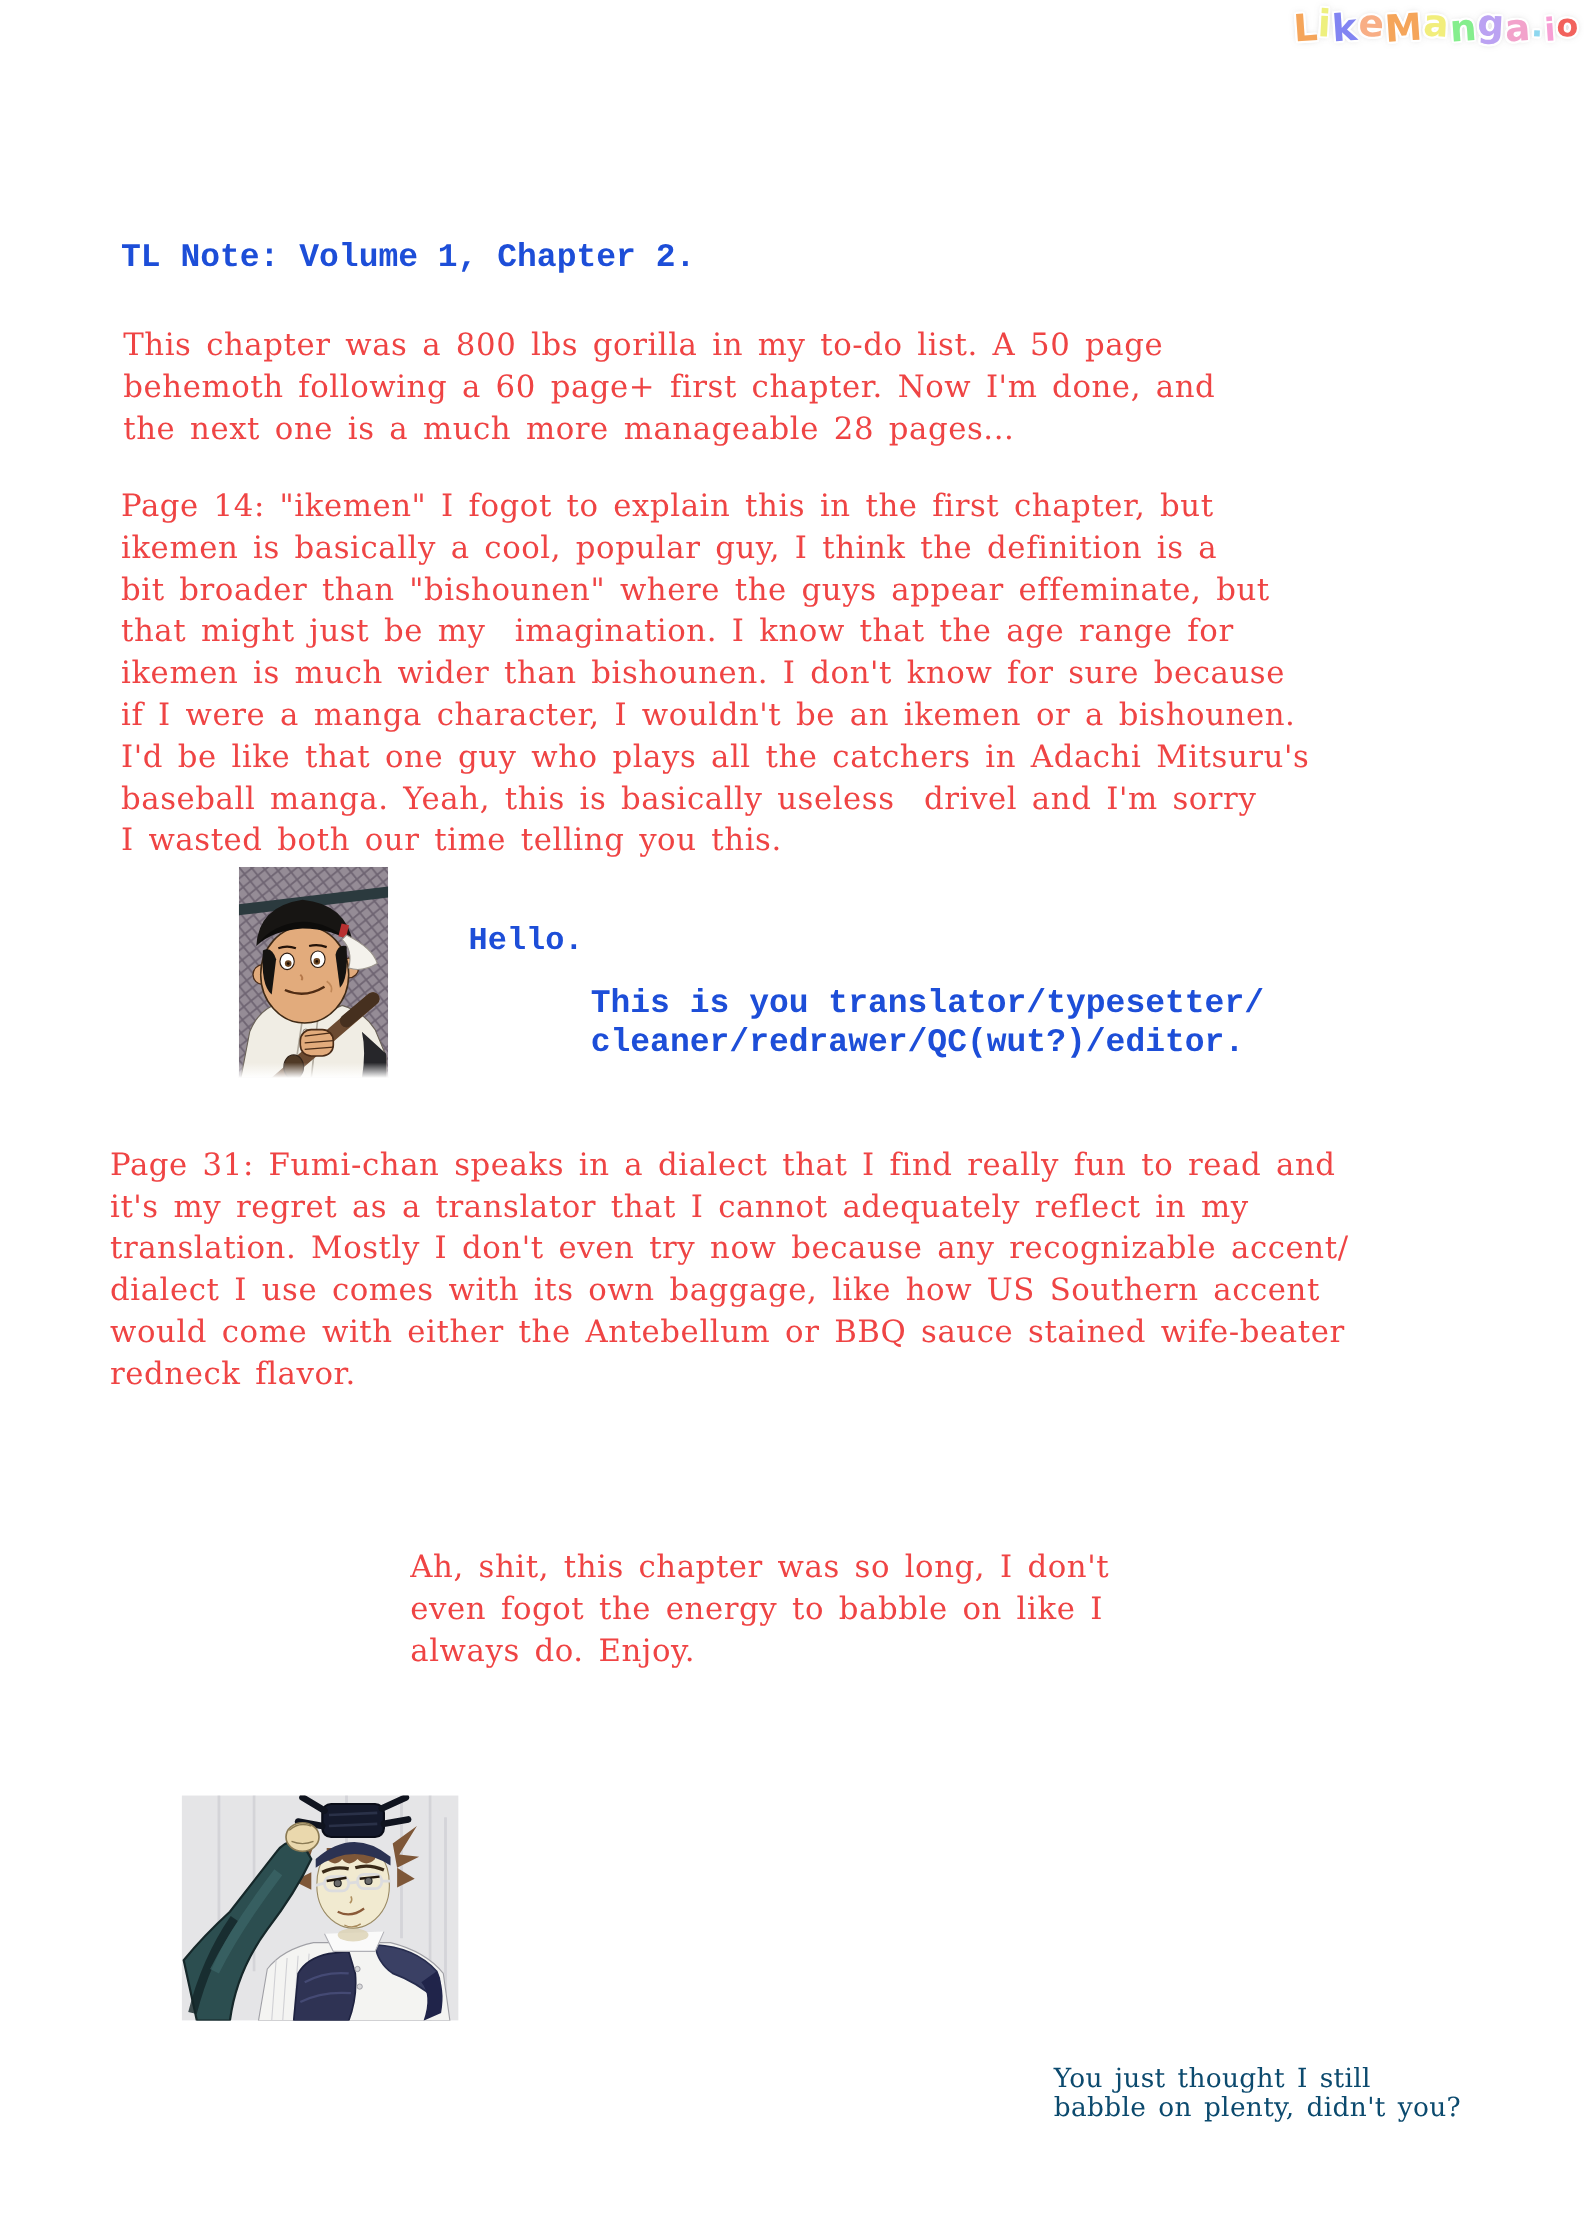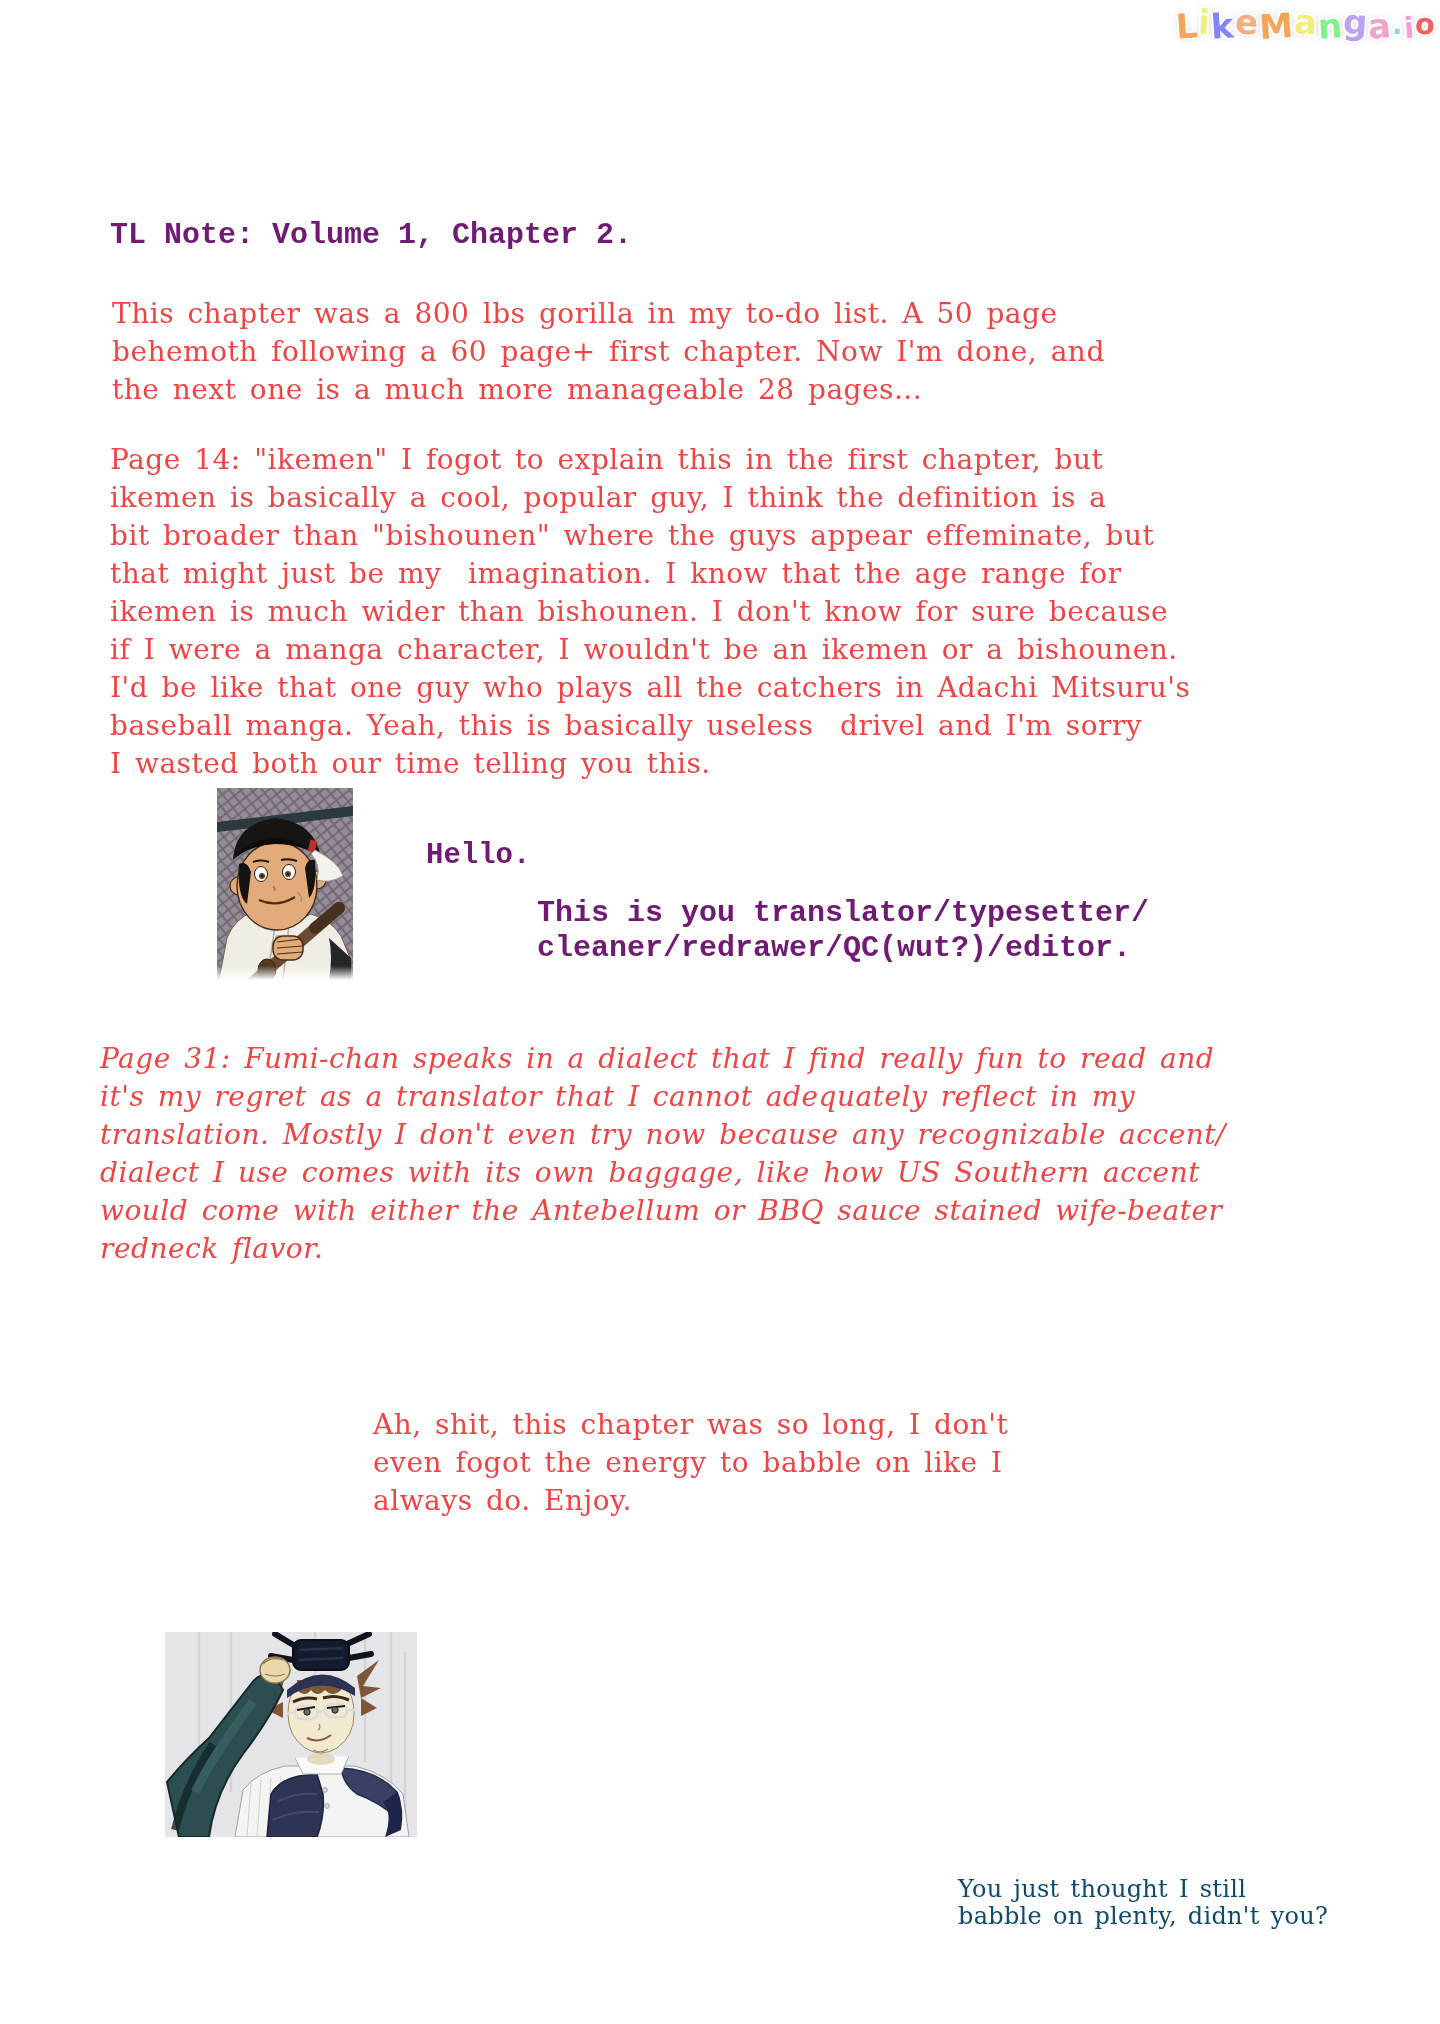--- a/index.html
+++ b/index.html
@@ -14,21 +14,21 @@
     font-size:28px;line-height:38px;letter-spacing:.5px;word-spacing:4px;
     white-space:pre-wrap;color:#ef4444;
   }
   .comic-small{
     font-family:"DejaVu Serif",serif;
     font-size:24px;line-height:27px;letter-spacing:.3px;word-spacing:3px;
     white-space:pre-wrap;color:#0c4a6e;
   }
   .tw{
     font-family:"Liberation Mono",monospace;font-weight:700;
-    font-size:30px;line-height:35px;white-space:pre-wrap;color:#701a75;
+    font-size:30px;line-height:35px;white-space:pre-wrap;color:#1d4ed8;
   }
   .abs{position:absolute;}
   
   .wm{
     position:absolute;top:4px;right:4px;
     font-family:"DejaVu Sans",sans-serif;font-weight:bold;font-size:34px;
     letter-spacing:1px;white-space:nowrap;
   }
   .wm span{
     display:inline-block;
@@ -122,21 +122,21 @@
       <path d="M60,154 L84,151 M60,160 L86,158 M60,166 L86,164" stroke="#4a2c18" stroke-width="1.2" fill="none"></path>
       <rect x="0" y="178" width="136" height="14" fill="url(#fade1)"></rect>
     </svg>
   </div>
 
   <div class="abs tw" style="left:391px;top:838px;font-size:29px;margin-left:35px;">Hello.</div>
 
   <div class="abs tw" style="left:537px;top:896px;">This is you translator/typesetter/
 cleaner/redrawer/QC(wut?)/editor.</div>
 
-  <div class="abs comic" style="left:100px;top:1040px;font-style:italic;">Page 31: Fumi-chan speaks in a dialect that I find really fun to read and
+  <div class="abs comic" style="left:100px;top:1040px;">Page 31: Fumi-chan speaks in a dialect that I find really fun to read and
 it's my regret as a translator that I cannot adequately reflect in my
 translation. Mostly I don't even try now because any recognizable accent/
 dialect I use comes with its own baggage, like how US Southern accent
 would come with either the Antebellum or BBQ sauce stained wife-beater
 redneck flavor.</div>
 
   <div class="abs comic" style="left:373px;top:1406px;">Ah, shit, this chapter was so long, I don't
 even fogot the energy to babble on like I
 always do. Enjoy.</div>
 

